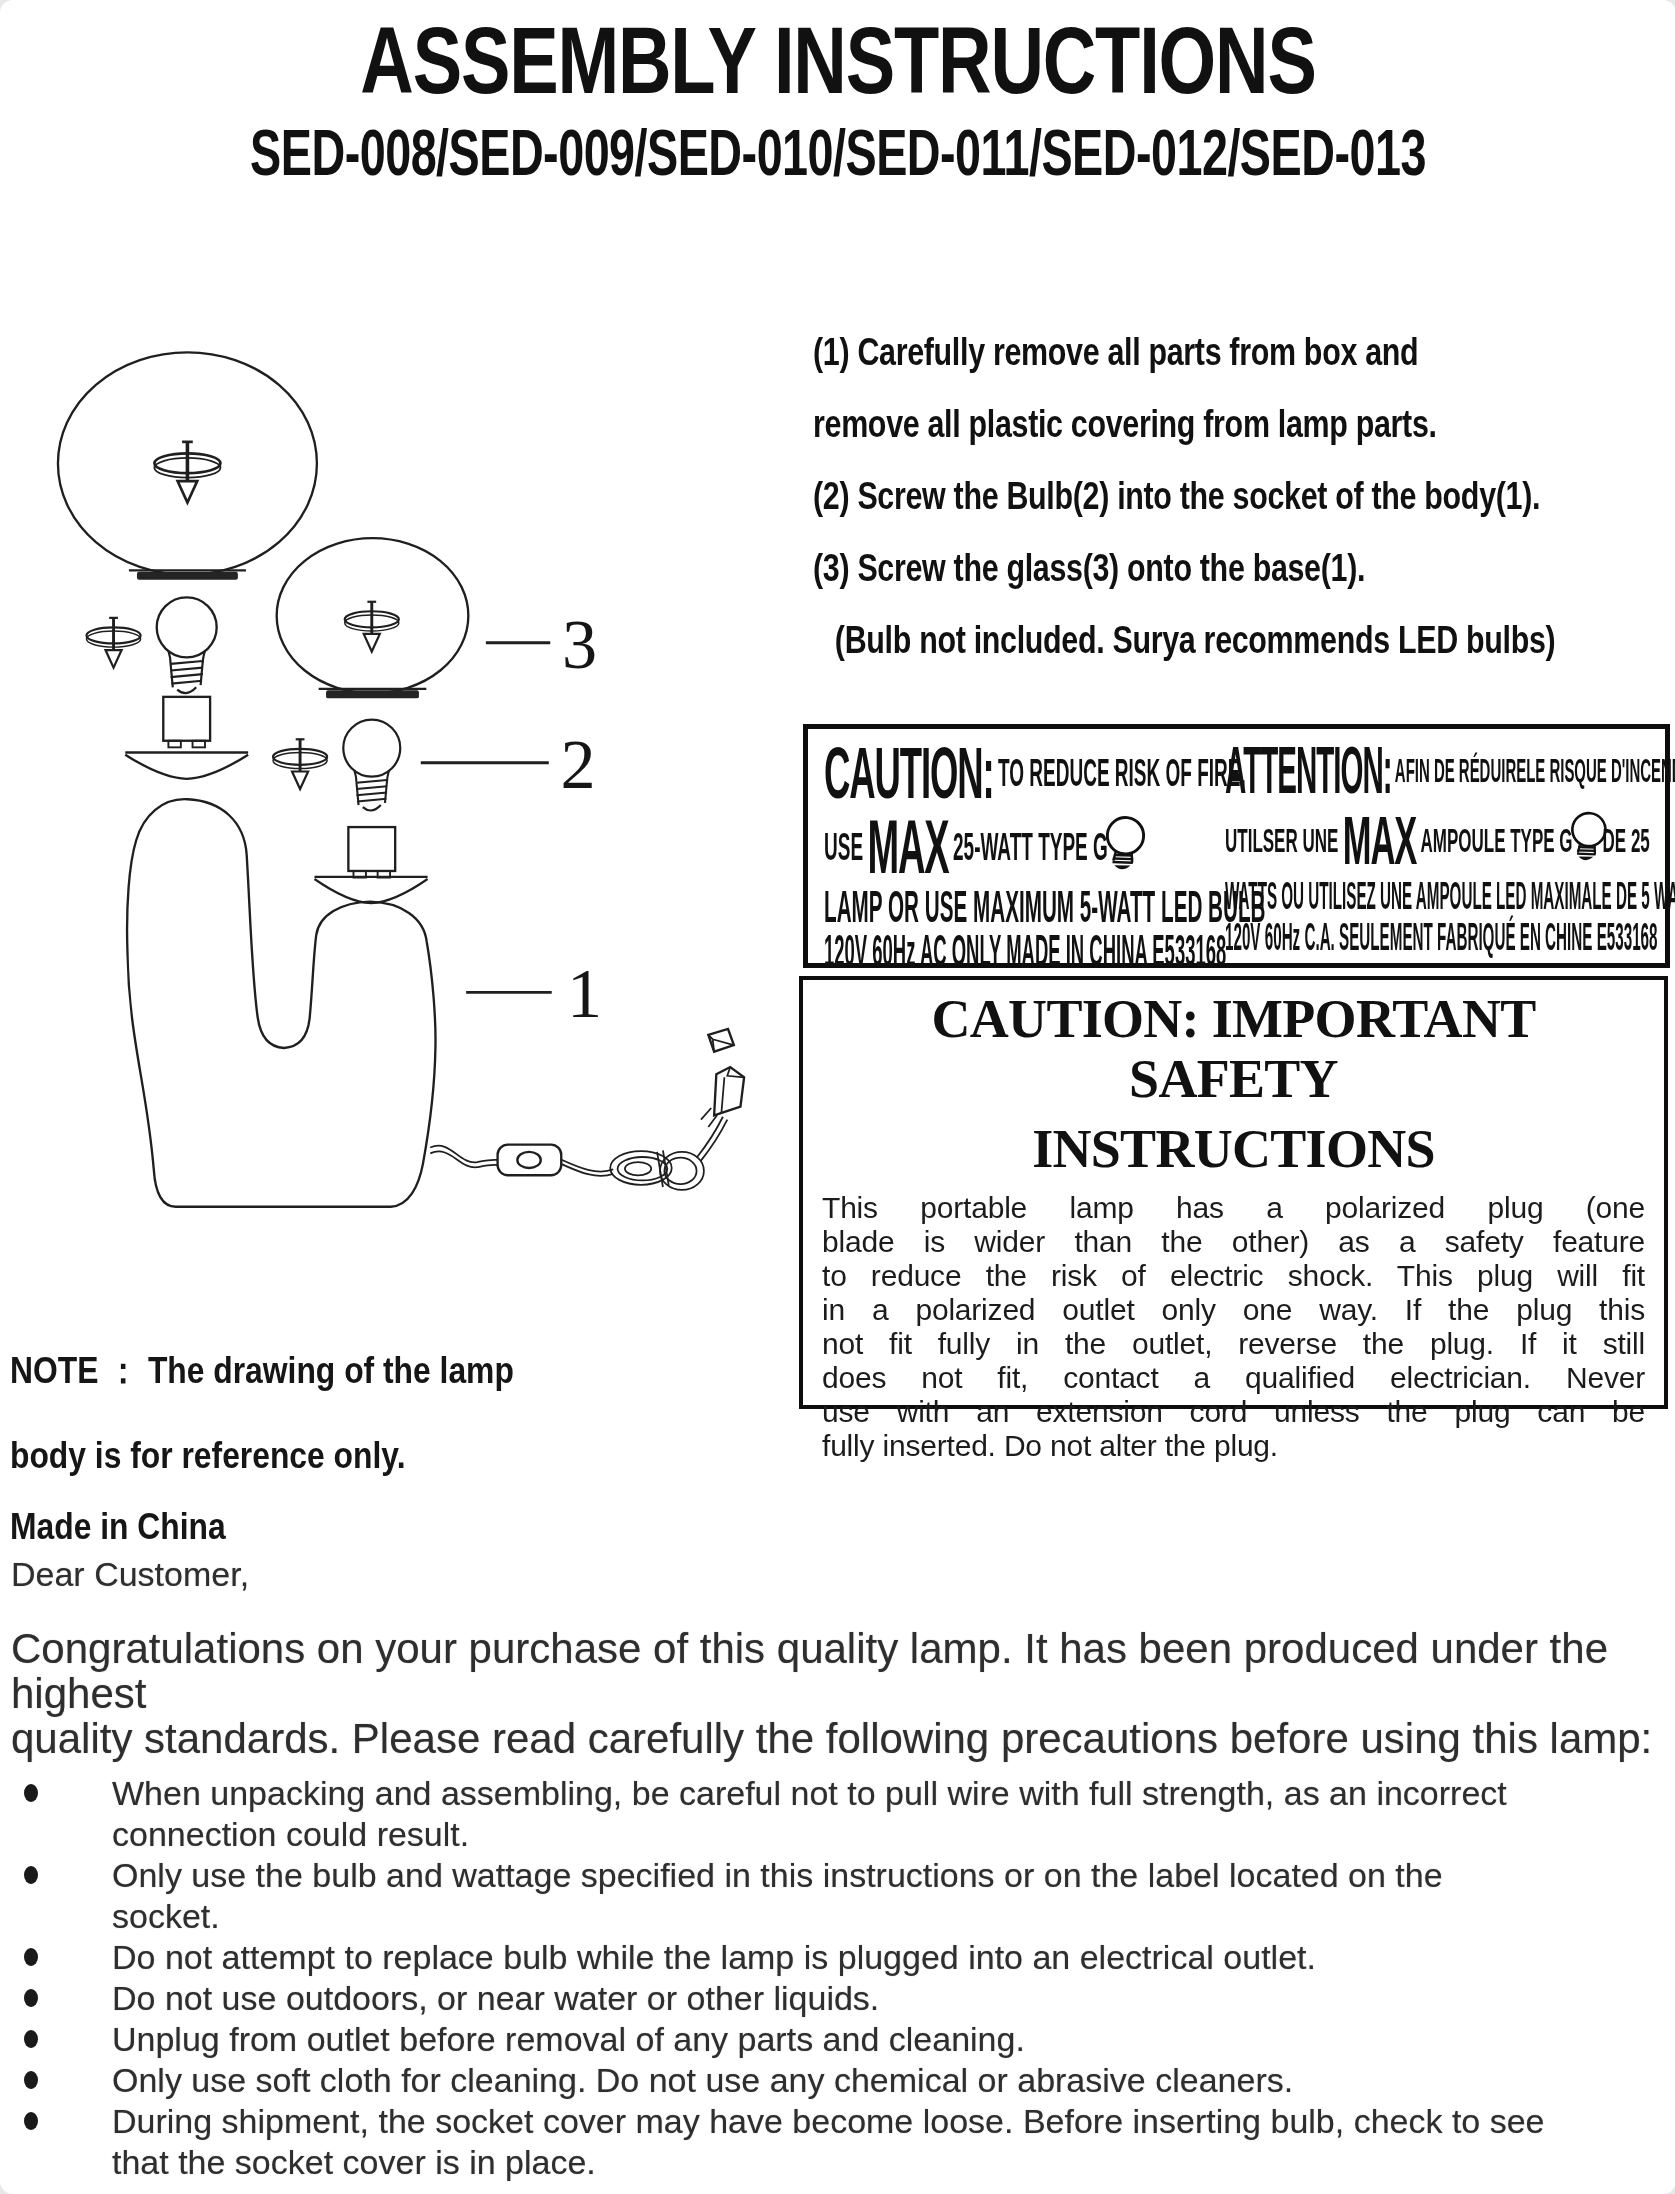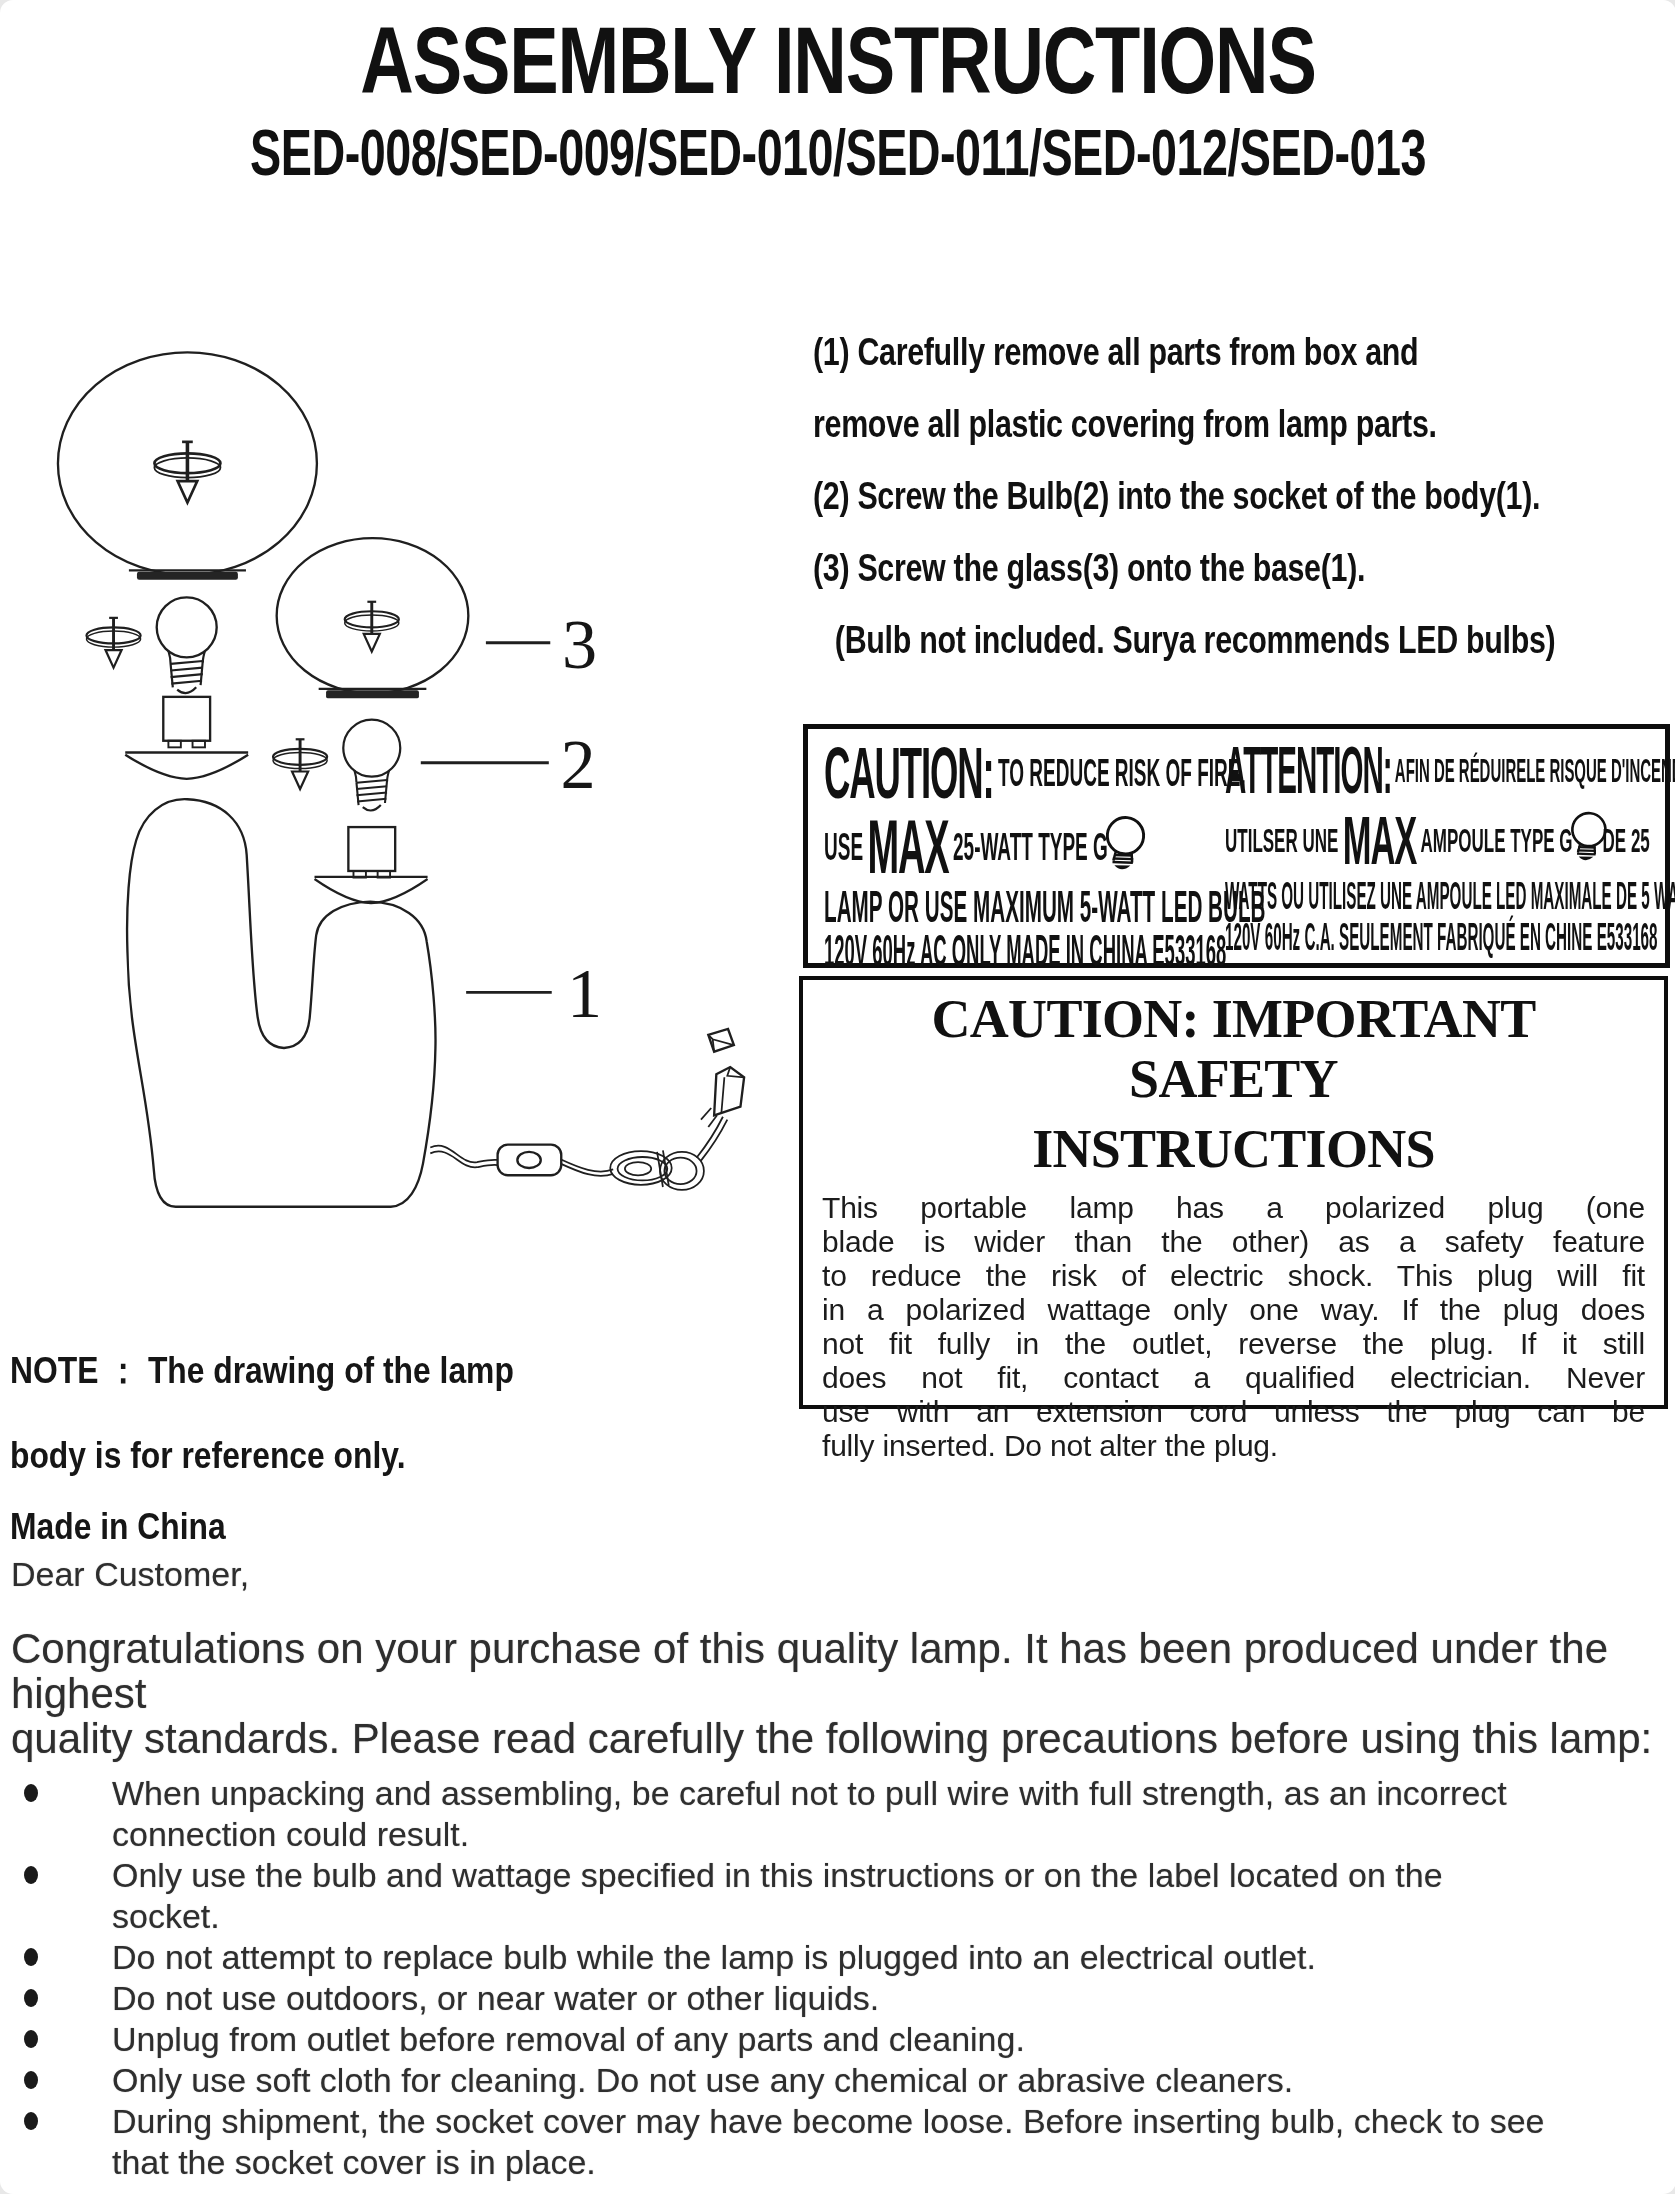--- a/index.html
+++ b/index.html
@@ -264,21 +264,21 @@
     </div>
   </div>
 
   <div class="abs safebox">
     <div class="safe-title">CAUTION: IMPORTANT SAFETY</div>
     <div class="safe-title second">INSTRUCTIONS</div>
     <div class="safe-body">
       <div class="jline">This portable lamp has a polarized plug (one</div>
       <div class="jline">blade is wider than the other) as a safety feature</div>
       <div class="jline">to reduce the risk of electric shock. This plug will fit</div>
-      <div class="jline">in a polarized wattage only one way. If the plug does</div>
+      <div class="jline">in a polarized outlet only one way. If the plug this</div>
       <div class="jline">not fit fully in the outlet, reverse the plug. If it still</div>
       <div class="jline">does not fit, contact a qualified electrician. Never</div>
       <div class="jline">use with an extension cord unless the plug can be</div>
       <div class="jline last">fully inserted. Do not alter the plug.</div>
     </div>
   </div>
 
   <div class="abs note">
     <div class="n1">NOTE ： The drawing of the lamp</div>
     <div class="n2">body is for reference only.</div>

